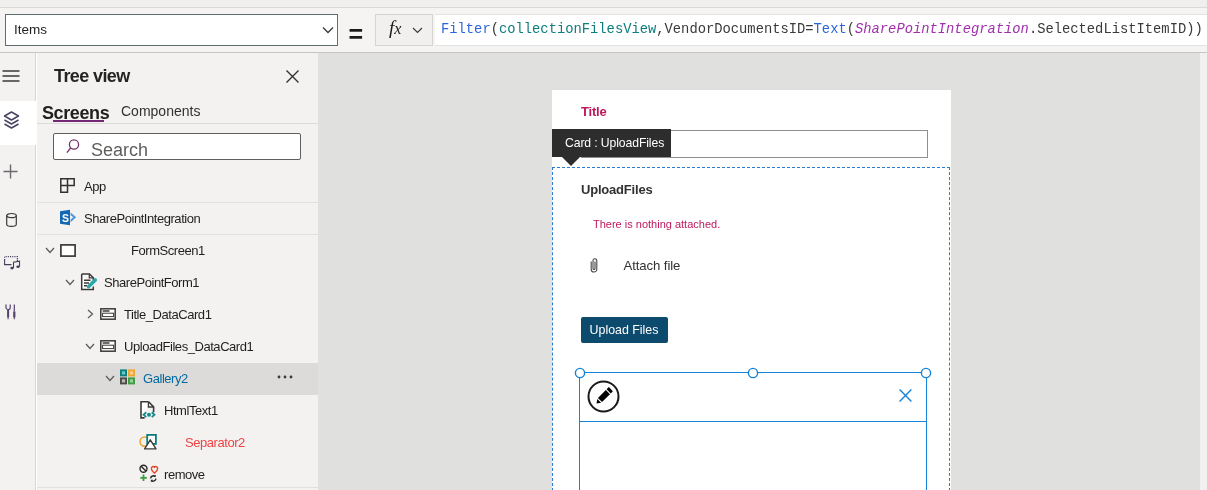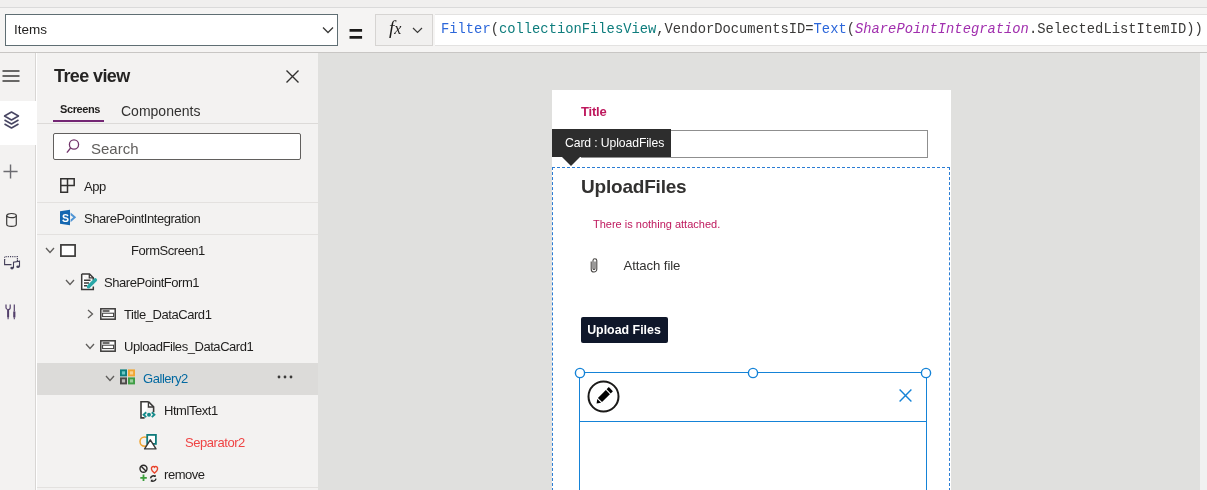--- a/index.html
+++ b/index.html
@@ -72,31 +72,31 @@
   <path d="M9.3 13.2 V15.3" stroke="#53406b" stroke-width="1.1"></path>
 </svg>
 
 <div class="abs" style="left:37px;top:53px;width:281px;height:437px;background:#f3f2f1;"></div>
 
 <div class="abs" style="left:54px;top:66px;font-size:18px;font-weight:600;letter-spacing:-0.6px;color:#252423;">Tree view</div>
 <svg class="abs" style="left:286px;top:70px;" width="13" height="13" viewBox="0 0 13 13">
   <path d="M0.5 0.5 L12.5 12.5 M12.5 0.5 L0.5 12.5" stroke="#323130" stroke-width="1.4"></path>
 </svg>
 
-<div class="abs" style="left:60px;top:103px;font-size:11px;font-weight:600;letter-spacing:-0.4px;color:#201f1e;">Screens</div>
+<div class="abs" style="left:42px;top:103px;font-size:18px;font-weight:600;letter-spacing:-0.4px;color:#201f1e;">Screens</div>
 <div class="abs" style="left:121px;top:103px;font-size:14px;color:#323130;">Components</div>
 <div class="abs" style="left:53px;top:119.5px;width:51px;height:2.5px;background:#742774;"></div>
 <div class="abs" style="left:37px;top:123px;width:281px;height:1px;background:#dcdad8;"></div>
 
 <div class="abs" style="left:53px;top:133px;width:248px;height:27px;background:#fff;border:1px solid #615f5d;border-radius:2px;"></div>
 <svg class="abs" style="left:66px;top:139px;" width="14" height="15" viewBox="0 0 14 15">
   <circle cx="8" cy="5.5" r="4.6" fill="none" stroke="#72356b" stroke-width="1.3"></circle>
   <path d="M4.6 9 L0.9 13.6" stroke="#72356b" stroke-width="1.3"></path>
 </svg>
-<div class="abs" style="left:91px;top:140px;font-size:15px;color:#605e5c;">Search</div>
+<div class="abs" style="left:91px;top:140px;font-size:18px;color:#605e5c;">Search</div>
 
 <div id="rowsel" class="abs" style="left:37px;top:362.5px;width:281px;height:32px;background:#dcdbd9;"></div>
 
 <div class="abs" style="left:37px;top:487px;width:281px;height:1px;background:#e3e1df;"></div>
 <div class="abs" style="left:37px;top:202px;width:281px;height:1px;background:#e3e1df;"></div>
 <div class="abs" style="left:37px;top:234px;width:281px;height:1px;background:#e3e1df;"></div>
 
 <div class="abs tree-t" style="left:84px;top:179px;font-size:14px;color:#201f1e;">App</div>
 <div class="abs tree-t" style="left:84px;top:211px;font-size:14px;color:#201f1e;">SharePointIntegration</div>
 <div class="abs tree-t" style="left:84px;top:243px;font-size:14px;color:#201f1e;margin-left:47px;">FormScreen1</div>
@@ -206,30 +206,30 @@
 
 <div class="abs" style="left:581px;top:104px;font-size:13px;font-weight:600;letter-spacing:-0.2px;color:#be185d;">Title</div>
 
 <div class="abs" style="left:580.5px;top:130px;width:347px;height:28px;background:#fff;border:1px solid #8f8f8f;"></div>
 
 <div class="abs" style="left:552px;top:167px;width:398px;height:324px;border-top:1.5px dashed #2b7cd3;border-left:1.5px dashed #2b7cd3;border-right:1.5px dashed #2b7cd3;"></div>
 
 <div class="abs" style="left:552px;top:129px;width:119px;height:28px;background:#2d2d2d;color:#fff;font-size:12.2px;letter-spacing:-0.1px;line-height:28px;padding-left:13px;">Card : UploadFiles</div>
 <div class="abs" style="left:562px;top:156.5px;width:0;height:0;border-left:9.5px solid transparent;border-right:9.5px solid transparent;border-top:9.5px solid #2d2d2d;"></div>
 
-<div class="abs" style="left:581px;top:176px;font-size:19px;font-weight:600;letter-spacing:-0.2px;color:#323130;">UploadFiles</div>
+<div class="abs" style="left:581px;top:182px;font-size:13px;font-weight:600;letter-spacing:-0.2px;color:#323130;">UploadFiles</div>
 
 <div class="abs" style="left:593px;top:218px;font-size:11px;color:#be185d;">There is nothing attached.</div>
 
 <svg class="abs" style="left:589.5px;top:258px;" width="8" height="15" viewBox="0 0 8 15">
   <path d="M1.2 3.5 V11.2 A2.8 2.8 0 0 0 6.8 11.2 V2.6 A1.9 1.9 0 0 0 3 2.6 V10.5 A1 1 0 0 0 5 10.5 V3.5" fill="none" stroke="#484644" stroke-width="1.1"></path>
 </svg>
 <div class="abs" style="left:602.5px;top:258px;font-size:13.2px;letter-spacing:-0.1px;color:#323130;margin-left:21px;">Attach file</div>
 
-<div class="abs" style="left:580.5px;top:316.5px;width:87px;height:26px;background:#0f172a;border-radius:2px;color:#fff;font-size:12.4px;font-weight:700;text-align:center;line-height:26px;">Upload Files</div>
+<div class="abs" style="left:580.5px;top:316.5px;width:87px;height:26px;background:#0c4a6e;border-radius:2px;color:#fff;font-size:12.4px;font-weight:400;text-align:center;line-height:26px;">Upload Files</div>
 
 <div class="abs" style="left:579px;top:372px;width:347.5px;height:118px;border:1.5px solid #1583d7;border-bottom:none;"></div>
 <div class="abs" style="left:580px;top:421px;width:345.5px;height:1.2px;background:#1583d7;"></div>
 
 <svg class="abs" style="left:571px;top:364px;" width="364" height="18" viewBox="0 0 364 18">
   <circle cx="9" cy="9" r="4.6" fill="#fff" stroke="#1583d7" stroke-width="1.4"></circle>
   <circle cx="182" cy="9" r="4.6" fill="#fff" stroke="#1583d7" stroke-width="1.4"></circle>
   <circle cx="355" cy="9" r="4.6" fill="#fff" stroke="#1583d7" stroke-width="1.4"></circle>
 </svg>
 

